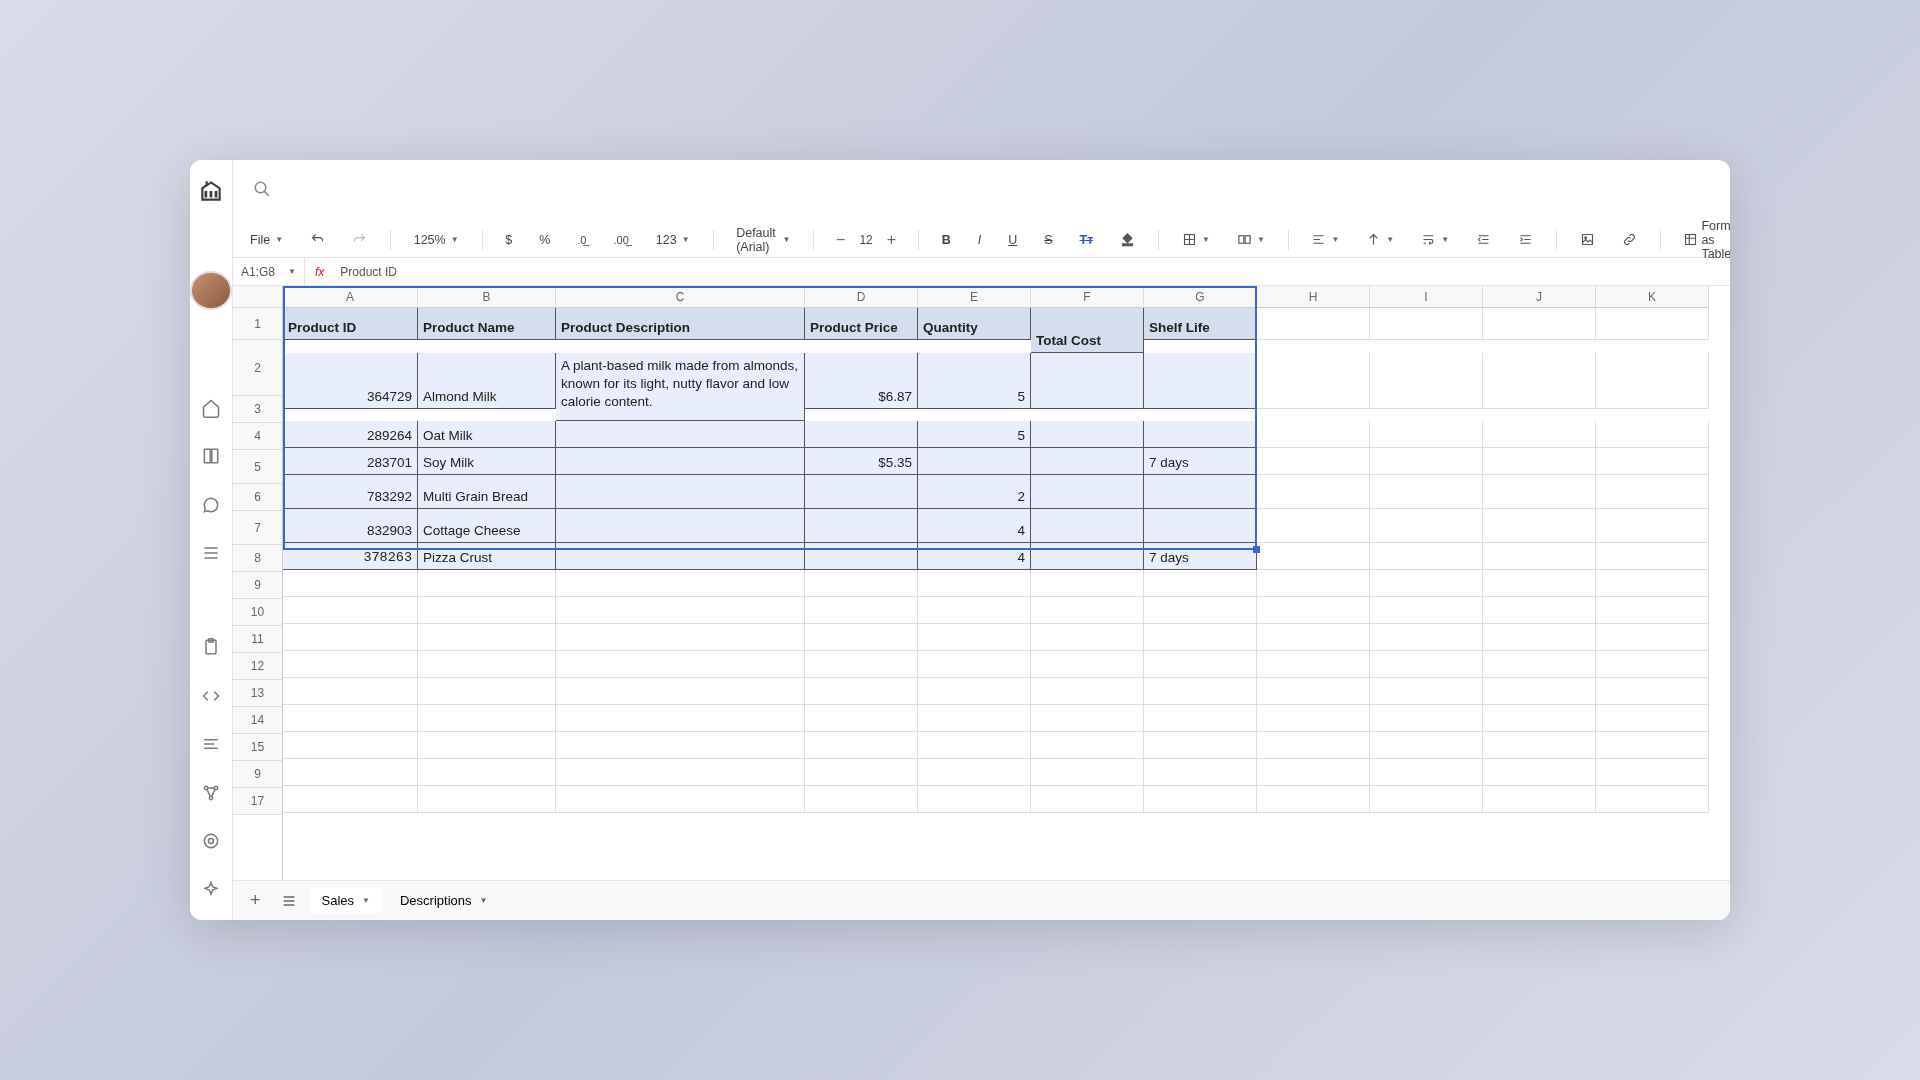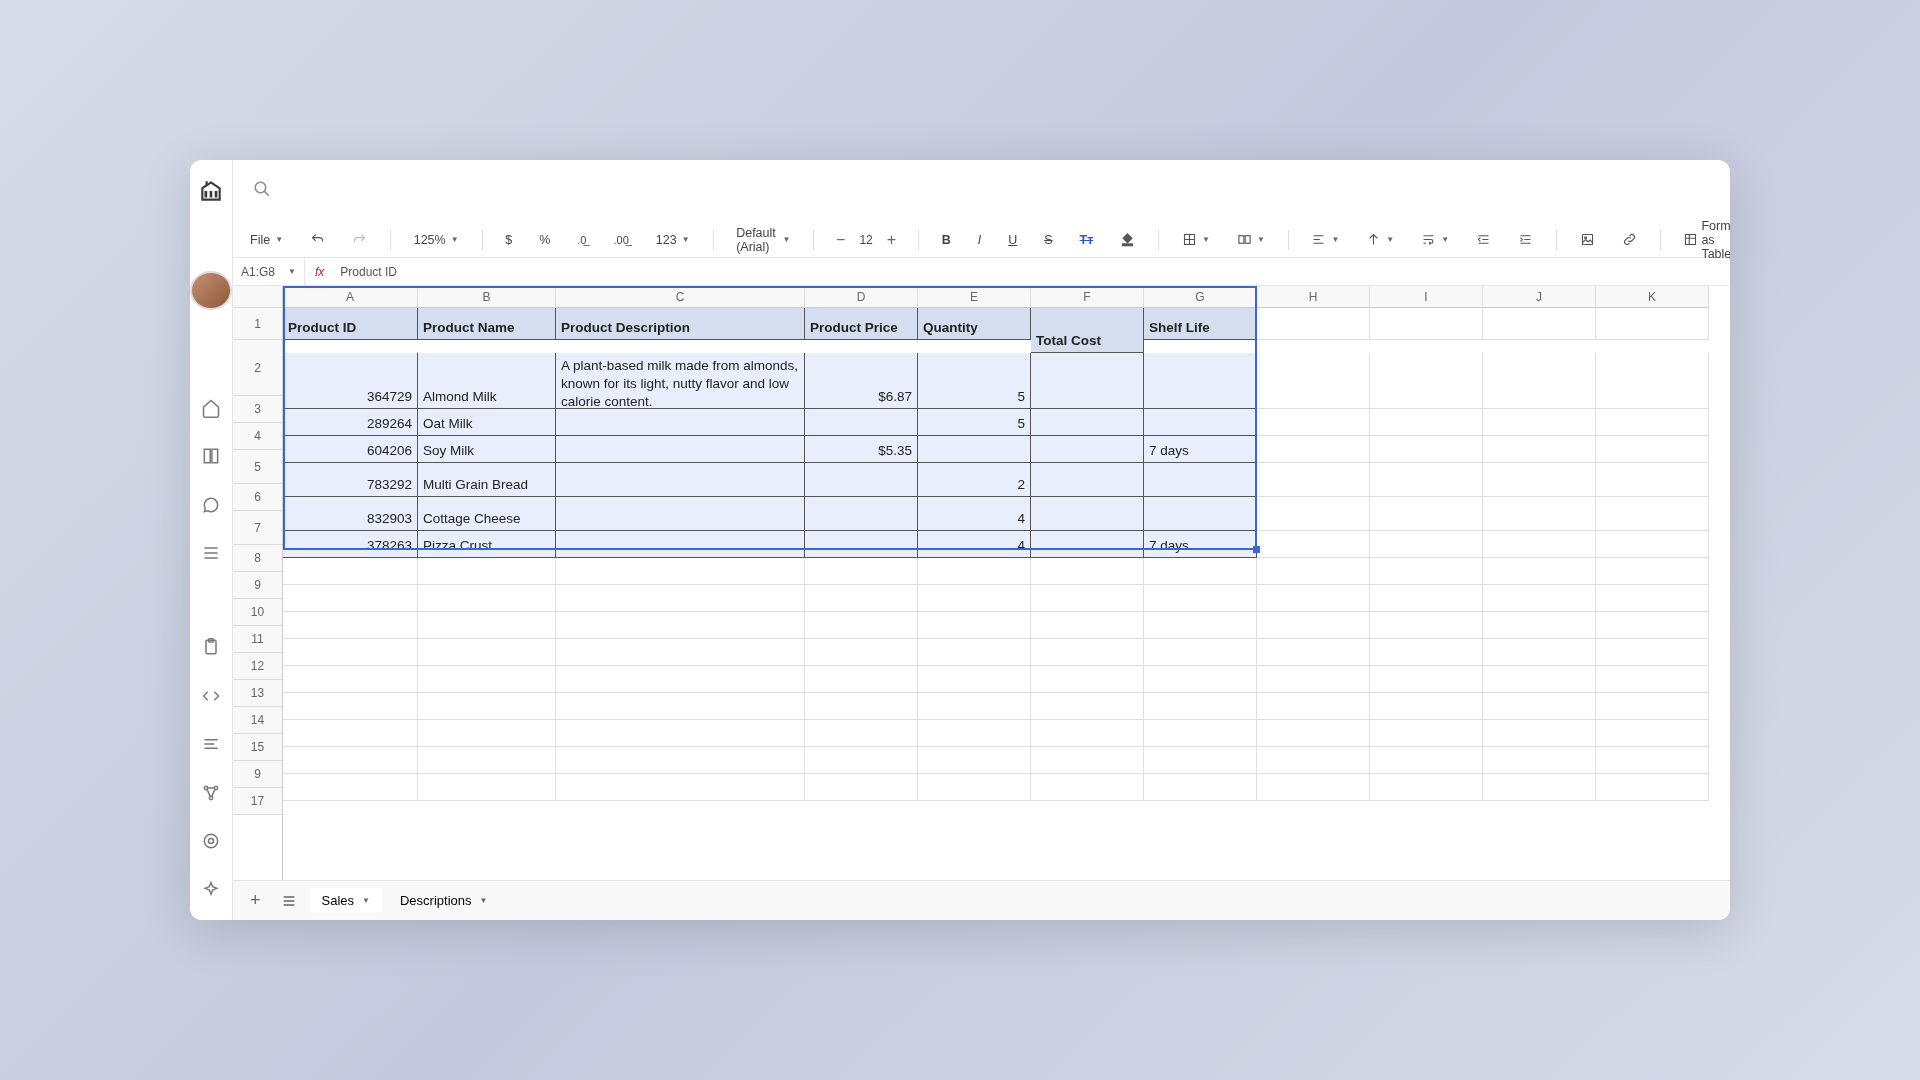--- a/index.html
+++ b/index.html
@@ -464,21 +464,21 @@
               <div class="cell hdr" style="width: 113px; height: 45px;">Total Cost</div>
               <div class="cell hdr" style="width: 113px; height: 32px;">Shelf Life</div>
               <div class="cell" style="width: 113px; height: 32px;"></div>
               <div class="cell" style="width: 113px; height: 32px;"></div>
               <div class="cell" style="width: 113px; height: 32px;"></div>
               <div class="cell" style="width: 113px; height: 32px;"></div>
             </div>
             <div class="gridrow">
               <div class="cell sel num" style="width: 135px; height: 56px;">364729</div>
               <div class="cell sel" style="width: 138px; height: 56px;">Almond Milk</div>
-              <div class="cell sel wrap" style="width: 249px; height: 56px;">A plant-based milk made from almonds, known for its light, nutty flavor and low calorie content.</div>
+              <div class="cell sel wrap" style="width: 249px; height: 68px;">A plant-based milk made from almonds, known for its light, nutty flavor and low calorie content.</div>
               <div class="cell sel num" style="width: 113px; height: 56px;">$6.87</div>
               <div class="cell sel num" style="width: 113px; height: 56px;">5</div>
               <div class="cell sel" style="width: 113px; height: 56px;"></div>
               <div class="cell sel" style="width: 113px; height: 56px;"></div>
               <div class="cell" style="width: 113px; height: 56px;"></div>
               <div class="cell" style="width: 113px; height: 56px;"></div>
               <div class="cell" style="width: 113px; height: 56px;"></div>
               <div class="cell" style="width: 113px; height: 56px;"></div>
             </div>
             <div class="gridrow">
@@ -488,21 +488,21 @@
               <div class="cell sel num" style="width: 113px; height: 27px;"></div>
               <div class="cell sel num" style="width: 113px; height: 27px;">5</div>
               <div class="cell sel" style="width: 113px; height: 27px;"></div>
               <div class="cell sel" style="width: 113px; height: 27px;"></div>
               <div class="cell" style="width: 113px; height: 27px;"></div>
               <div class="cell" style="width: 113px; height: 27px;"></div>
               <div class="cell" style="width: 113px; height: 27px;"></div>
               <div class="cell" style="width: 113px; height: 27px;"></div>
             </div>
             <div class="gridrow">
-              <div class="cell sel num" style="width: 135px; height: 27px;">604206</div>
+              <div class="cell sel num" style="width: 135px; height: 27px;">283701</div>
               <div class="cell sel" style="width: 138px; height: 27px;">Soy Milk</div>
               <div class="cell sel" style="width: 249px; height: 27px;"></div>
               <div class="cell sel num" style="width: 113px; height: 27px;">$5.35</div>
               <div class="cell sel num" style="width: 113px; height: 27px;"></div>
               <div class="cell sel" style="width: 113px; height: 27px;"></div>
               <div class="cell sel" style="width: 113px; height: 27px;">7 days</div>
               <div class="cell" style="width: 113px; height: 27px;"></div>
               <div class="cell" style="width: 113px; height: 27px;"></div>
               <div class="cell" style="width: 113px; height: 27px;"></div>
               <div class="cell" style="width: 113px; height: 27px;"></div>
@@ -527,21 +527,21 @@
               <div class="cell sel num" style="width: 113px; height: 34px;"></div>
               <div class="cell sel num" style="width: 113px; height: 34px;">4</div>
               <div class="cell sel" style="width: 113px; height: 34px;"></div>
               <div class="cell sel" style="width: 113px; height: 34px;"></div>
               <div class="cell" style="width: 113px; height: 34px;"></div>
               <div class="cell" style="width: 113px; height: 34px;"></div>
               <div class="cell" style="width: 113px; height: 34px;"></div>
               <div class="cell" style="width: 113px; height: 34px;"></div>
             </div>
             <div class="gridrow">
-              <div class="cell sel num" style="width: 135px; height: 27px;">378263</div>
+              <div class="cell sel num" style="width: 135px; height: 27px; font-family: Liberation Mono, monospace;">378263</div>
               <div class="cell sel" style="width: 138px; height: 27px;">Pizza Crust</div>
               <div class="cell sel" style="width: 249px; height: 27px;"></div>
               <div class="cell sel num" style="width: 113px; height: 27px;"></div>
               <div class="cell sel num" style="width: 113px; height: 27px;">4</div>
               <div class="cell sel" style="width: 113px; height: 27px;"></div>
               <div class="cell sel" style="width: 113px; height: 27px;">7 days</div>
               <div class="cell" style="width: 113px; height: 27px;"></div>
               <div class="cell" style="width: 113px; height: 27px;"></div>
               <div class="cell" style="width: 113px; height: 27px;"></div>
               <div class="cell" style="width: 113px; height: 27px;"></div>

